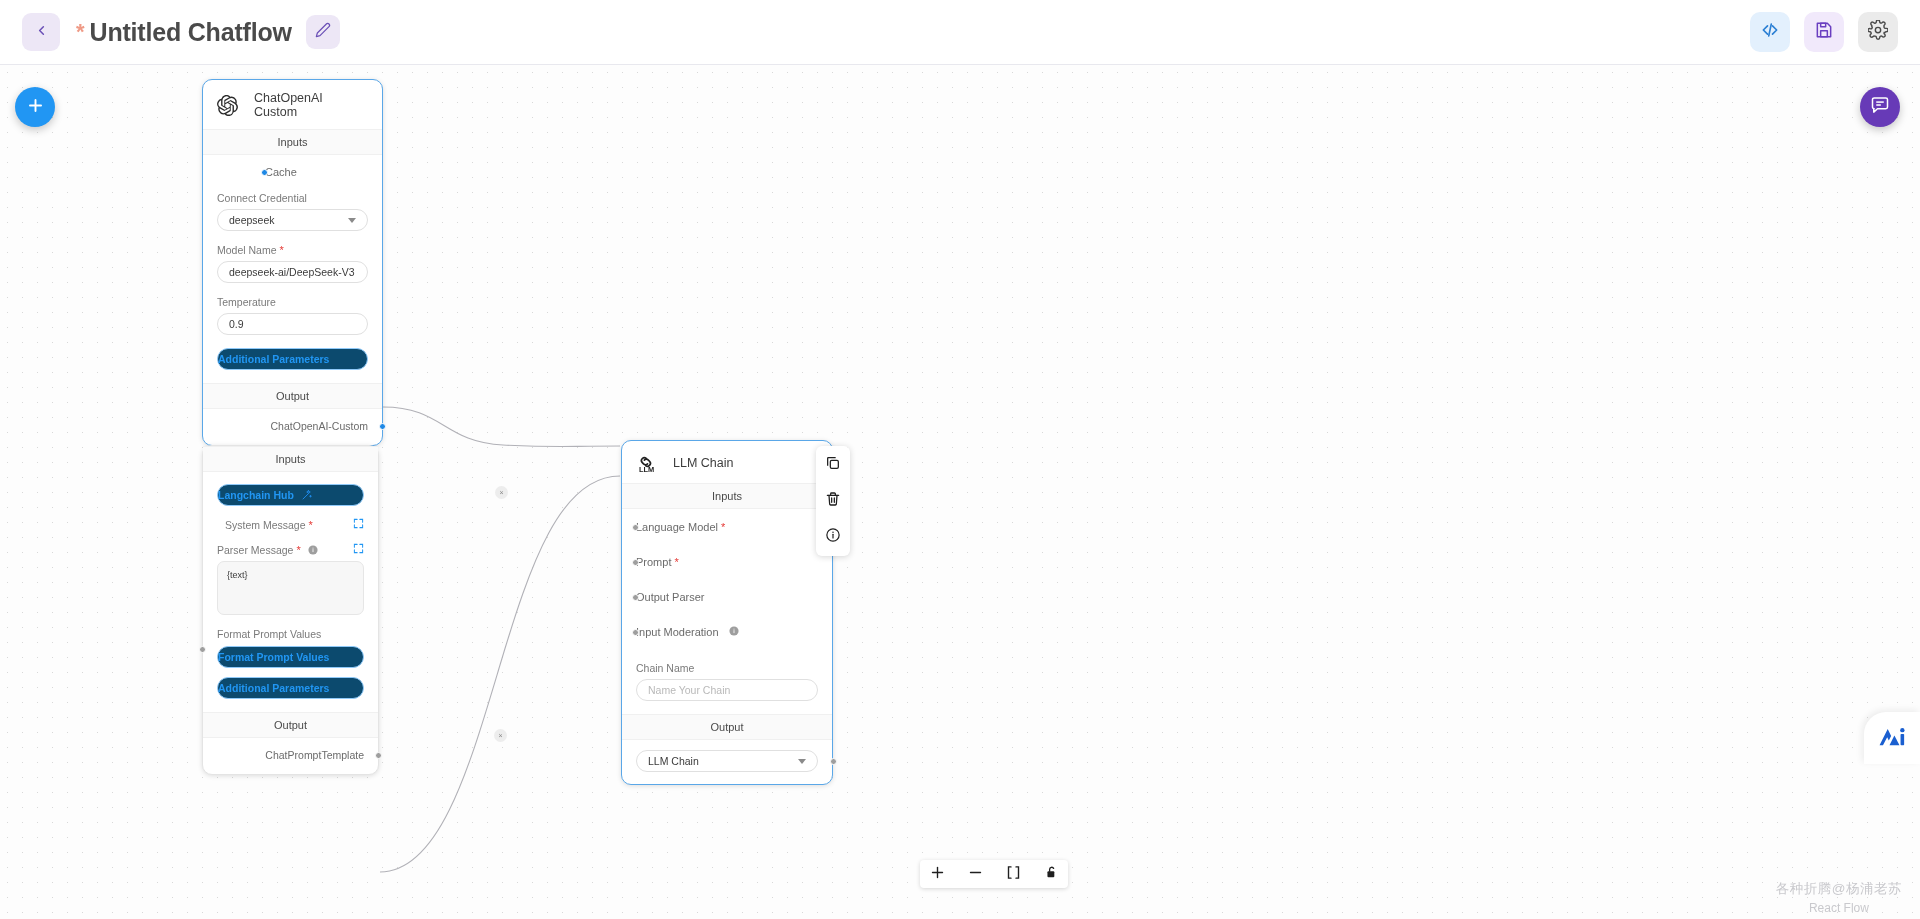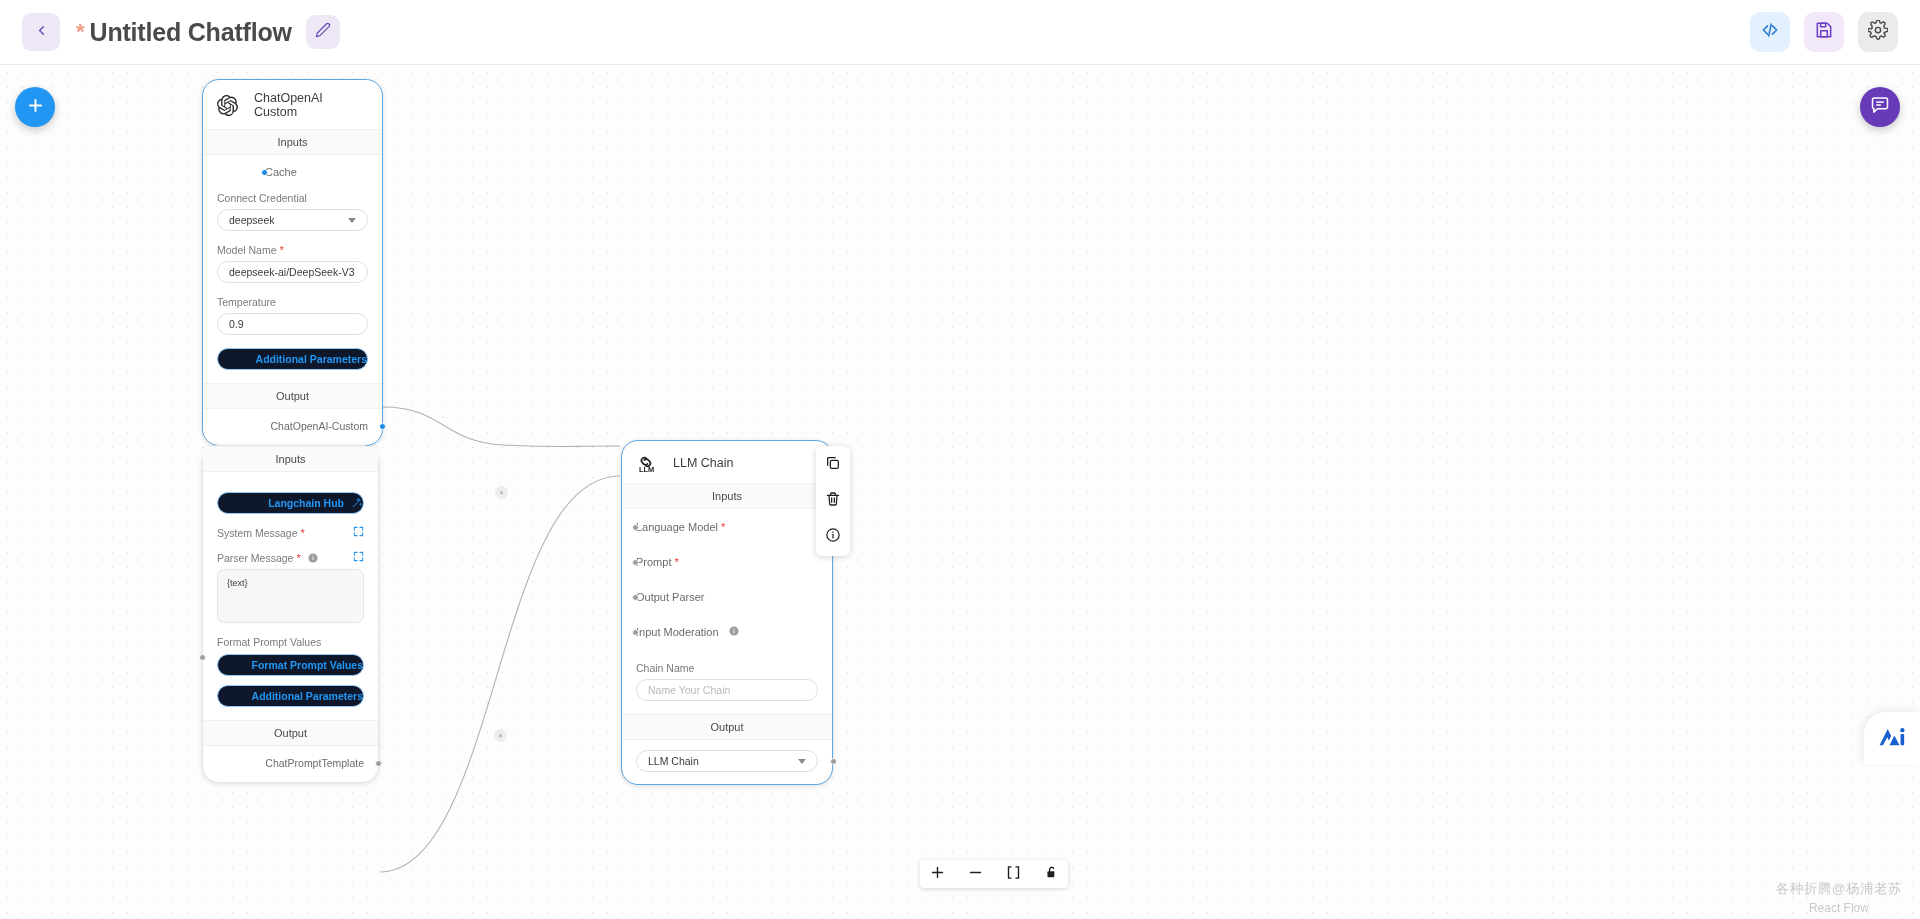--- a/index.html
+++ b/index.html
@@ -55,21 +55,21 @@
     display: flex; align-items: center; justify-content: center;
     box-shadow: 0 3px 8px rgba(0,0,0,.22); cursor: pointer; z-index: 30;
   }
   .fab-add { left: 15px; top: 22px; background: #2196f3; }
   .fab-add svg { width: 19px; height: 19px; }
   .fab-chat { right: 20px; top: 22px; background: #673ab7; }
   .fab-chat svg { width: 20px; height: 20px; }
 
   
   .node {
-    position: absolute; background: #fff; border-radius: 17px;
+    position: absolute; background: #fff; border-radius: 10px;
     box-shadow: 0 1px 5px rgba(0,0,0,.13);
     font-size: 11px; color: #616161; z-index: 10;
   }
   .node.selected { border: 1.4px solid #5aa7e8; }
   .node.plain { border: 1px solid #e4e4e4; }
   .node-head { display: flex; align-items: center; padding: 11px 14px 10px 14px; }
   .node-icon { width: 21px; height: 21px; display: flex; align-items: center; justify-content: center; }
   .node-icon svg { width: 21px; height: 21px; }
   .node-title { margin-left: 16px; font-size: 12.5px; color: #3d3d3d; }
   .section-bar {
@@ -86,22 +86,22 @@
     border: 1px solid #e0e0e0; border-radius: 14px; height: 22px;
     display: flex; align-items: center; padding: 0 11px;
     font-size: 10.5px; color: #3b3b3b; background: #fff;
   }
   .input-box.select { justify-content: space-between; }
   .input-box .caret { width: 0; height: 0; border-left: 4px solid transparent;
     border-right: 4px solid transparent; border-top: 5px solid #8a8a8a; }
   .input-box.placeholder { color: #b9b9b9; }
   .btn-outline {
     border: 1px solid #90caf9; border-radius: 14px; height: 22px;
-    display: flex; align-items: center; justify-content: flex-end;
-    color: #2196f3; font-size: 10.5px; font-weight: bold; background: #0f172a; cursor: pointer;
+    display: flex; align-items: center; justify-content: flex-start;
+    color: #2196f3; font-size: 10.5px; font-weight: bold; background: #0c4a6e; cursor: pointer;
     margin-top: 6px;
   }
   .btn-outline .wand { margin-left: 7px; display: flex; }
   .btn-outline .wand svg { width: 12px; height: 12px; }
   .textarea {
     border: 1px solid #e6e6e6; border-radius: 7px; background: #f7f7f7;
     padding: 7px 9px; font-size: 9px; color: #3b3b3b; line-height: 1.55;
     position: relative; overflow: hidden;
   }
   .ta-scroll {
@@ -289,32 +289,32 @@
       <div class="section-bar">Output</div>
       <div class="out-label" style="position:relative;padding-left:16px;">
         <span>ChatOpenAI-Custom</span>
         <span class="handle blue right" style="top:14px;"></span>
       </div>
     </div>
 
     <div class="node plain" style="left:202px; top:380px; width:177px;">
       <div class="section-bar">Inputs</div>
       <div class="node-body">
-        <div class="btn-outline" style="margin-top:20px;">
+        <div class="btn-outline" style="margin-top:12px;">
           <span>Langchain Hub</span>
           <span class="wand">
             <svg viewBox="0 0 24 24" fill="none" stroke="#1e88e5" stroke-width="2" stroke-linecap="round">
                 <line x1="4" y1="20" x2="14" y2="10"></line>
                 <path d="M15 3l1 2.4L18.5 6 16 7l-1 2.4L14 7l-2.5-1L14 5z"></path>
                 <line x1="19" y1="13" x2="19" y2="16"></line>
                 <line x1="17.5" y1="14.5" x2="20.5" y2="14.5"></line>
               </svg>
           </span>
         </div>
-        <div class="field-label" style="position:relative;">
+        <div class="field-label" style="position:relative;margin-left:8px;">
           <span>System Message</span>
             <span class="req">*</span>
           <span class="expand-icon" style="top:-1px;">
             <svg viewBox="0 0 24 24" fill="none" stroke="#2196f3" stroke-width="2.2" stroke-linecap="round">
                 <polyline points="3 9 3 3 9 3"></polyline>
                 <polyline points="21 9 21 3 15 3"></polyline>
                 <polyline points="3 15 3 21 9 21"></polyline>
                 <polyline points="21 15 21 21 15 21"></polyline>
               </svg>
           </span>

